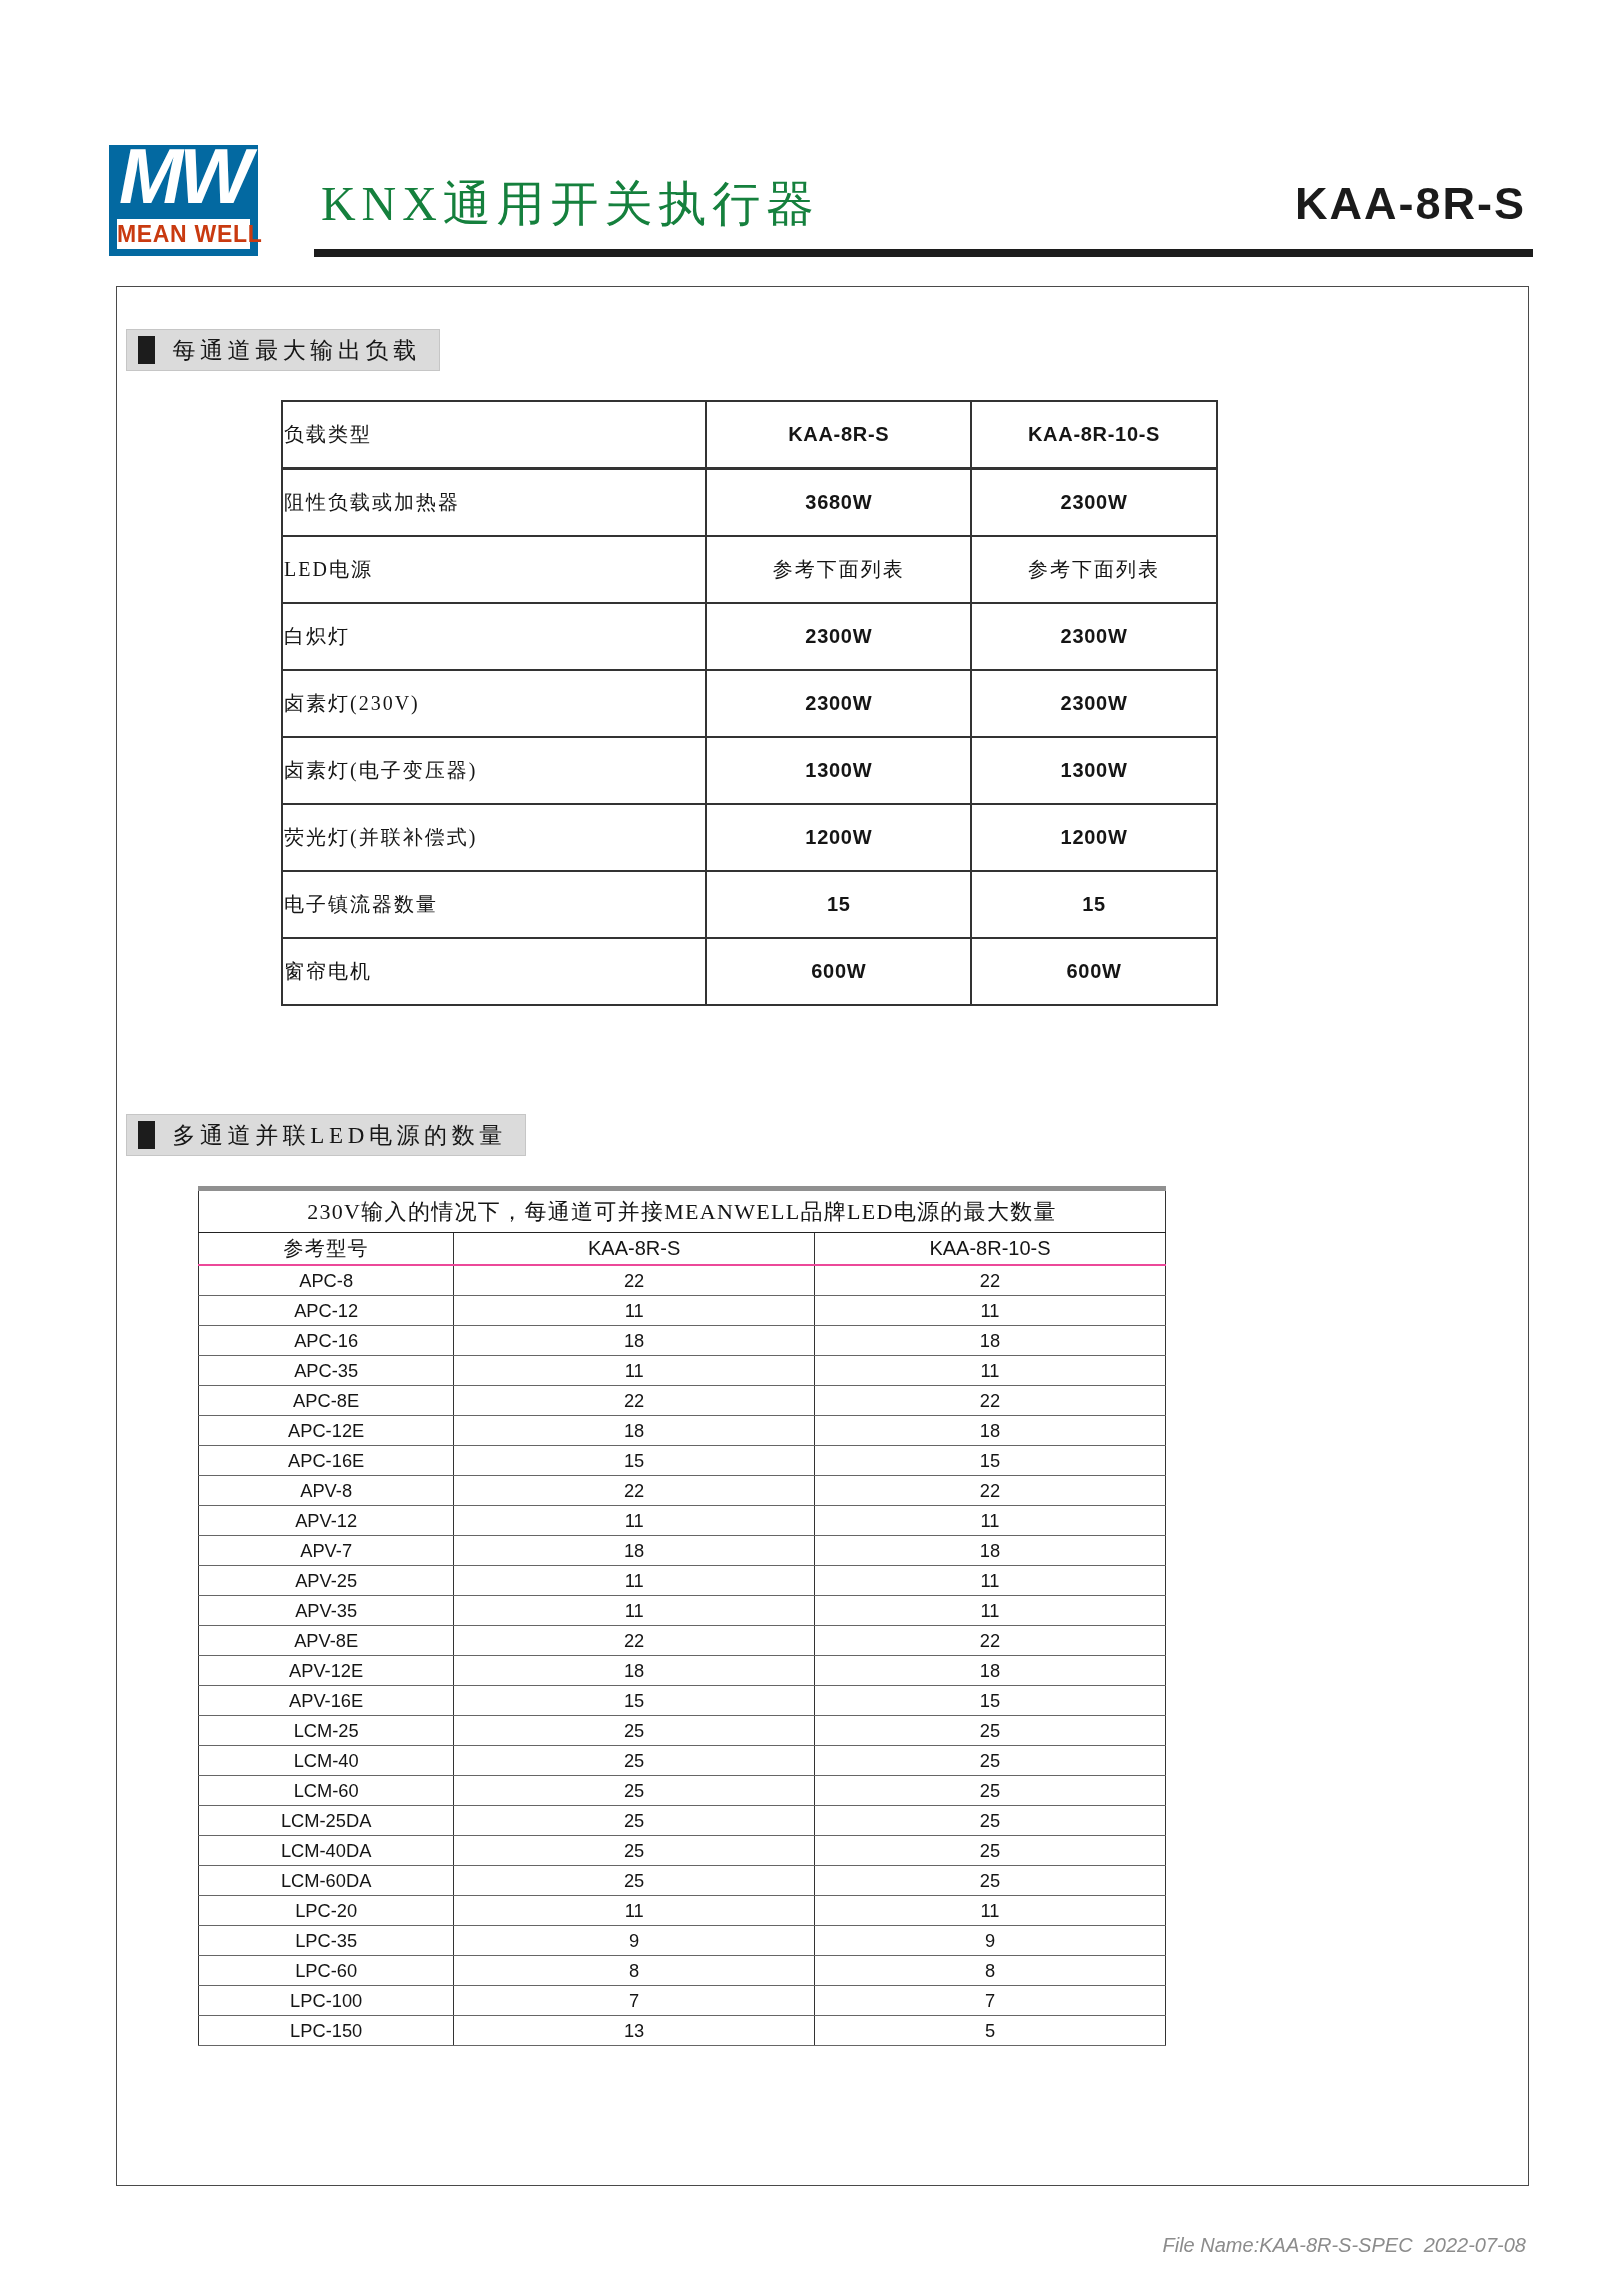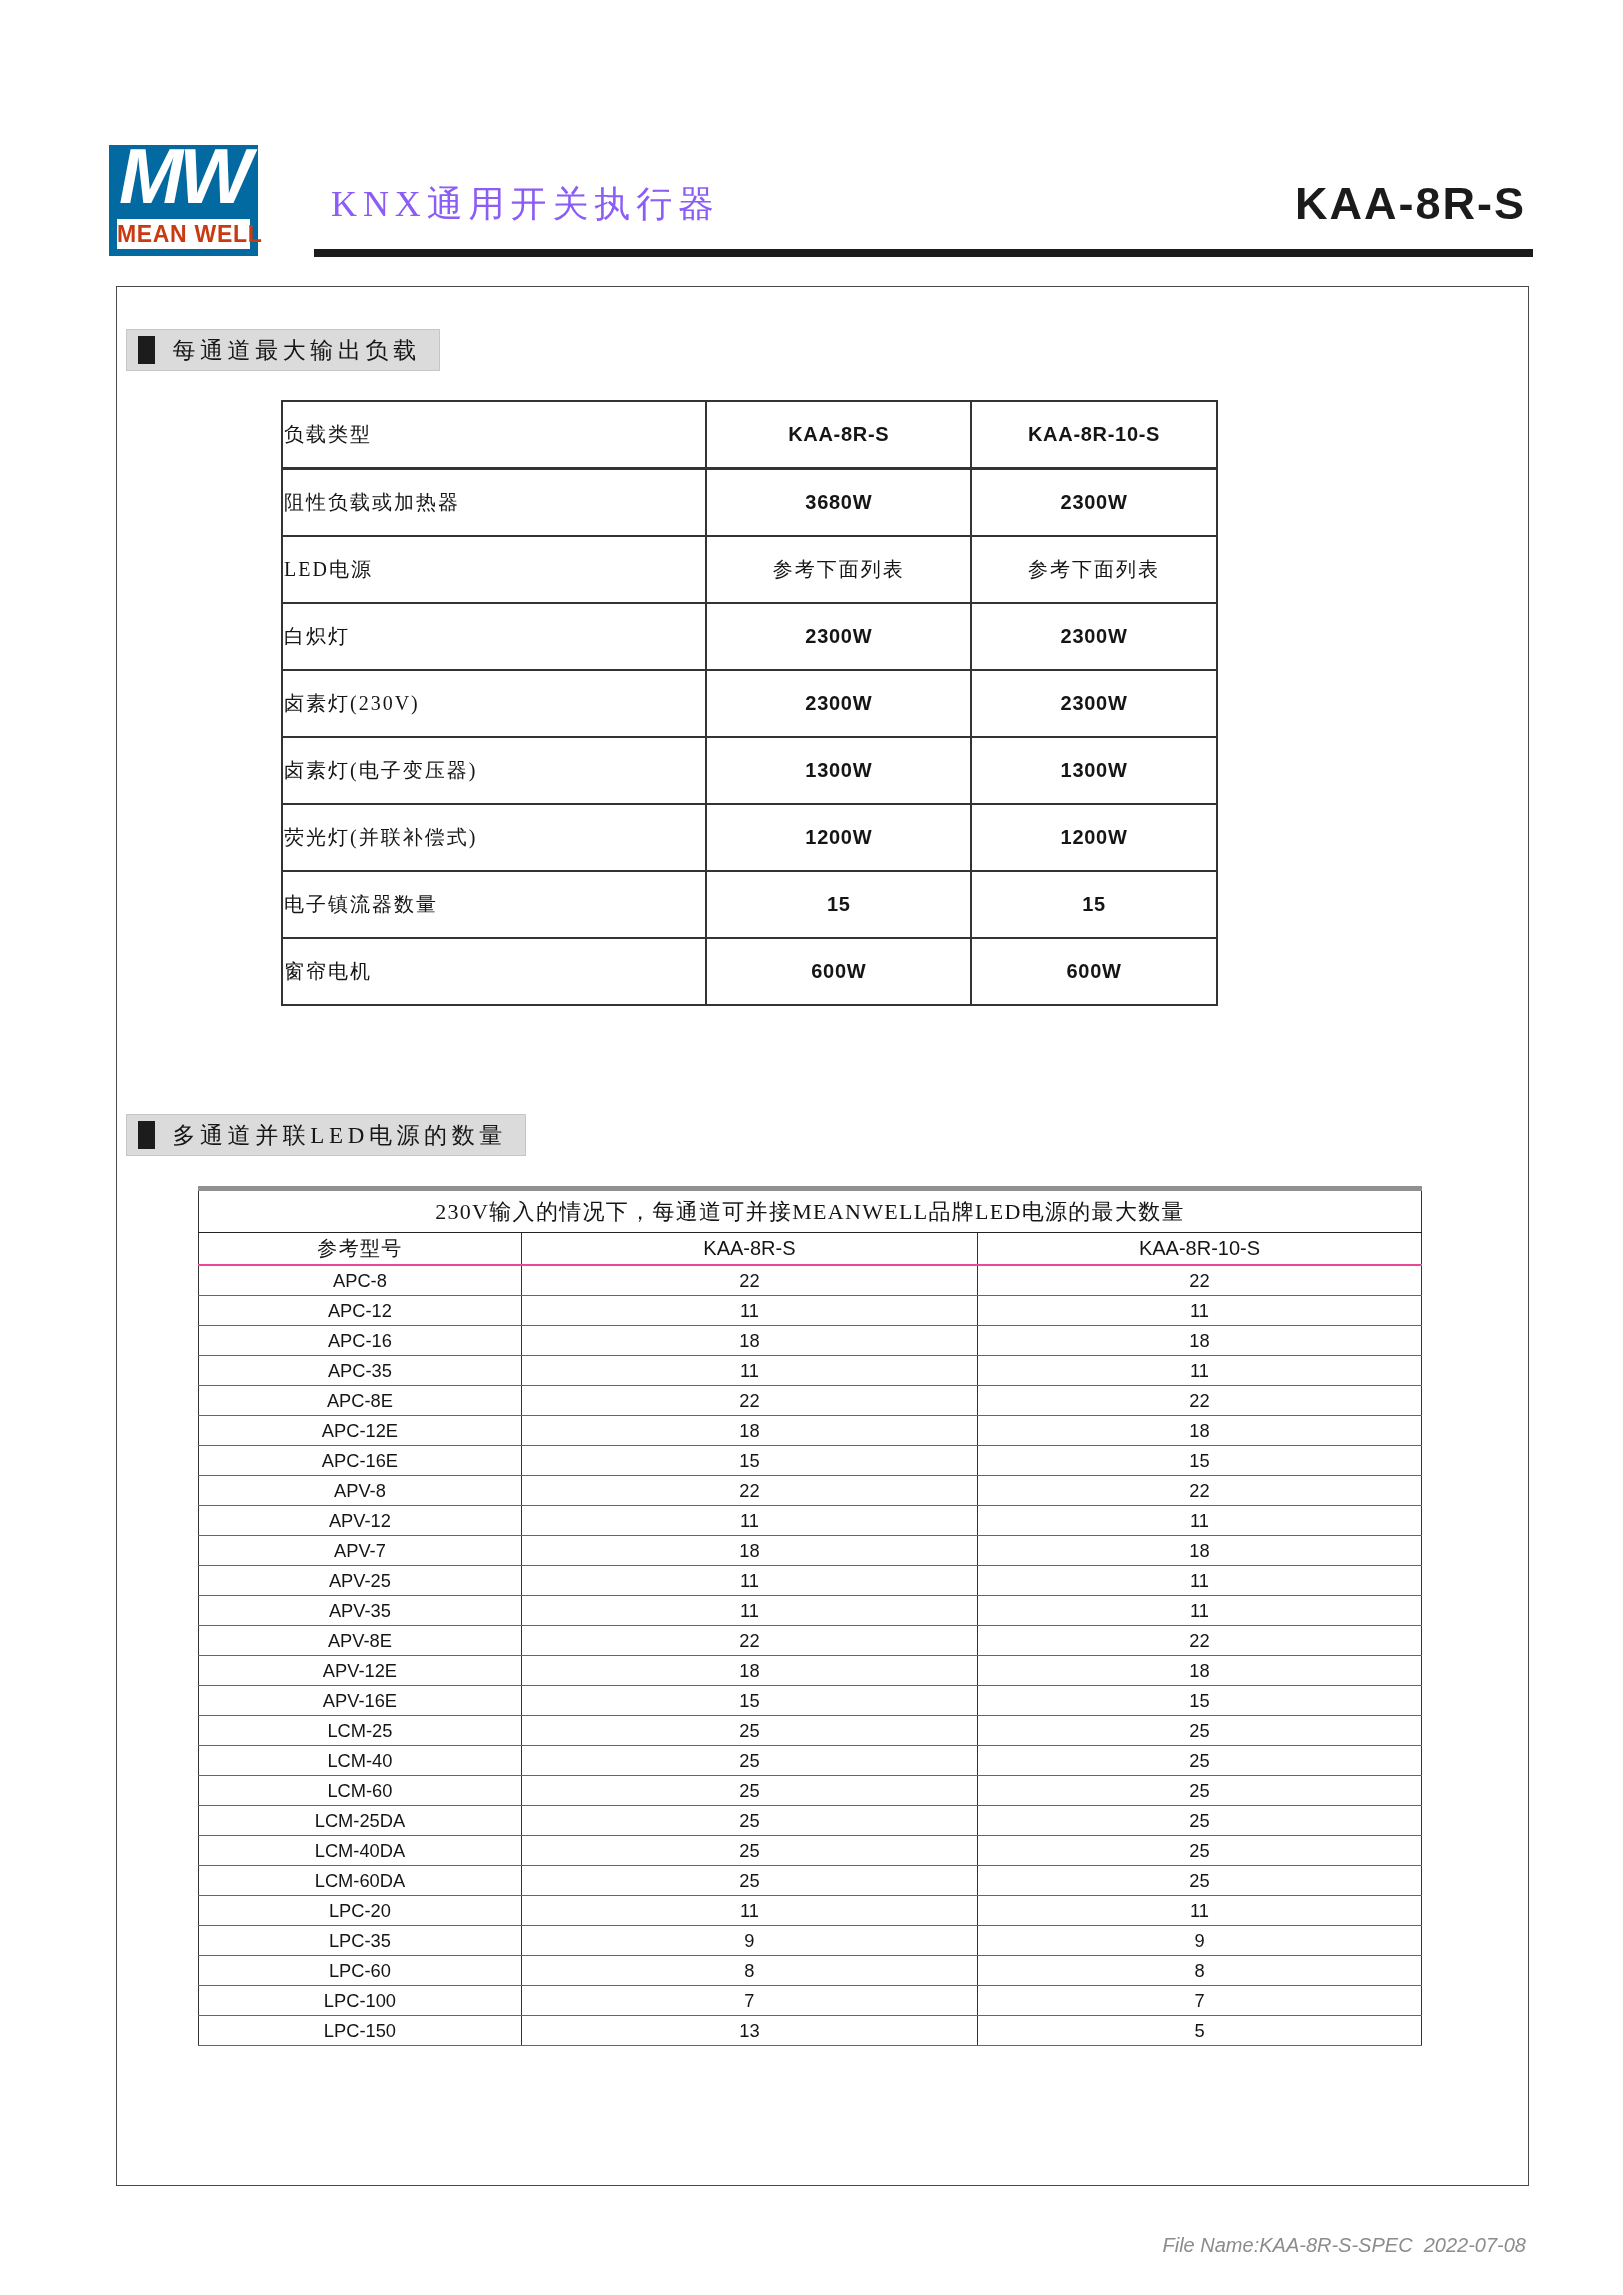--- a/index.html
+++ b/index.html
@@ -19,21 +19,21 @@
     color:#ffffff;letter-spacing:-3.9px;
   }
   .logo .mw-band{
     position:absolute;left:7.9px;right:7.9px;bottom:7.2px;height:30px;background:#ffffff;
     color:#C93A10;font-weight:bold;font-size:23px;line-height:31px;text-align:center;
     letter-spacing:0.7px;white-space:nowrap;
   }
   .doc-title{
     position:absolute;left:321px;top:183px;
     font-family:"Liberation Serif","DejaVu Serif",serif;
-    font-size:36px;line-height:42px;letter-spacing:5.9px;color:#8b5cf6;white-space:nowrap;margin-left:10px;
+    font-size:48px;line-height:42px;letter-spacing:5.9px;color:#15803d;white-space:nowrap;
   }
   .model-number{
     position:absolute;right:97px;top:181px;
     font-weight:bold;font-size:45px;line-height:45px;letter-spacing:2px;color:#1b1b1b;
   }
   .header-rule{
     position:absolute;left:314px;top:249px;width:1219px;height:7.9px;background:#1c1c1c;
   }
   
   .content-box{
@@ -70,21 +70,21 @@
   }
   .t1 td.value-cell{
     text-align:center;font-weight:bold;letter-spacing:0.7px;
     font-family:"Liberation Sans","DejaVu Sans",sans-serif;
   }
   .t1 td.value-cell.cjk{
     font-weight:normal;font-family:"Liberation Serif","DejaVu Serif",serif;letter-spacing:2px;border-radius:21px;
   }
   
   .t2{
-    position:absolute;left:81px;top:899px;width:1224px;
+    position:absolute;left:81px;top:899px;width:968px;
     border-collapse:collapse;table-layout:fixed;
     border:1.3px solid #333;border-top:5.2px solid #909090;
   }
   .t2 td{
     border-left:1.3px solid #333;border-right:1.3px solid #333;
     border-bottom:1.3px solid #666;
     text-align:center;vertical-align:middle;color:#151515;
   }
   .t2 td.title-cell{
     height:39px;font-size:22px;letter-spacing:1.3px;border-bottom:1.3px solid #222;

